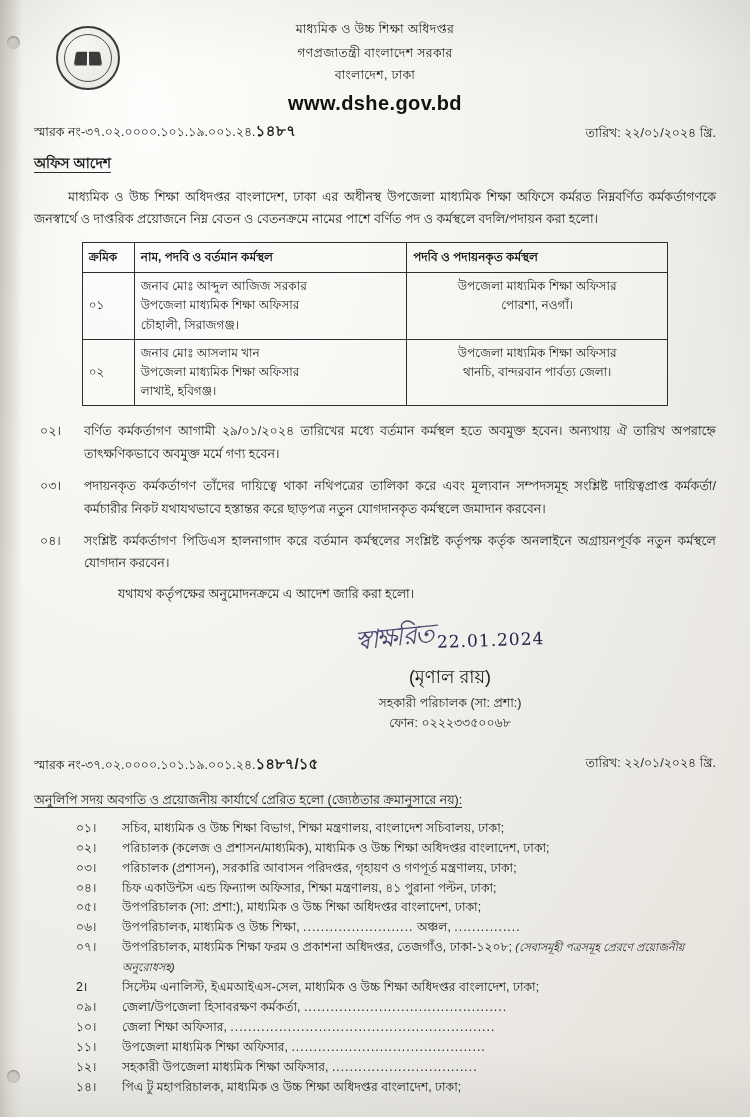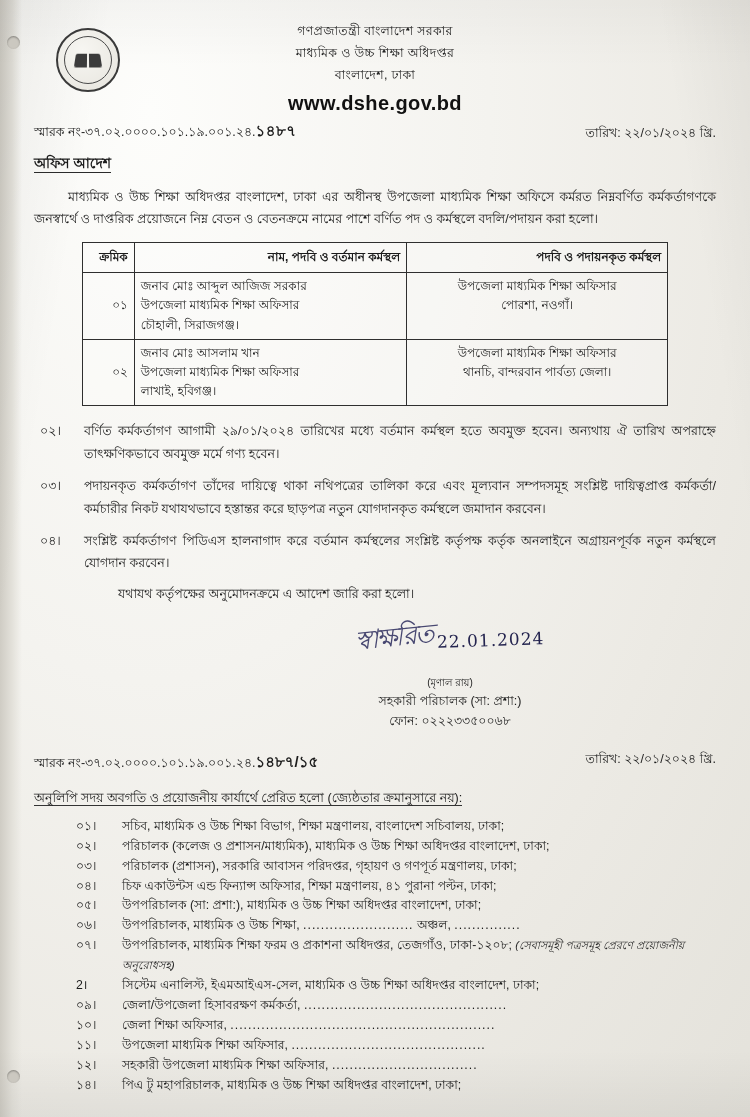--- a/index.html
+++ b/index.html
@@ -99,21 +99,21 @@
   }
   .indent { text-indent: 34px; }
 
   table.main {
     width: 86%; margin: 12px auto 0 auto; border-collapse: collapse;
     font-size: 12px; position: relative; z-index: 5;
     background: rgba(255,255,255,0.25);
   }
   table.main th, table.main td {
     border: 1px solid #2f2f2f; padding: 4px 6px; vertical-align: top;
-    text-align: right; line-height: 1.6;
+    text-align: left; line-height: 1.6;
   }
   table.main th { font-weight: bold; font-size: 12px; padding: 5px 6px; }
   table.main td.sl { width: 52px; vertical-align: middle; }
   table.main td.nm { text-align: left; }
   table.main td.ps { text-align: center; }
 
   ol.numlist { list-style: none; margin: 14px 0 0 0; padding: 0; position: relative; z-index: 5; }
   ol.numlist li {
     display: flex; gap: 10px; font-size: 12.6px; line-height: 1.78;
     margin-bottom: 10px; text-align: justify;
@@ -131,26 +131,26 @@
     font-family: "DejaVu Serif", serif;
     font-size: 26px; font-style: italic; color: #2b2b5c;
     transform: rotate(-6deg); display: inline-block; letter-spacing: -2px;
     opacity: .85;
   }
   .sig-date {
     font-size: 17px; color: #24244f; letter-spacing: 1px; margin-top: -6px;
     transform: rotate(-2deg); display: inline-block;
     font-family: "DejaVu Serif", serif;
   }
-  .sig-name { font-size: 10px; margin-top: 14px; }
+  .sig-name { font-size: 18px; margin-top: 2px; }
   .sig-title { font-size: 12.5px; }
   .sig-phone { font-size: 12.5px; }
 
   .memo-row2 {
-    display: flex; justify-content: space-between; align-items: flex-start;
+    display: flex; justify-content: space-between; align-items: center;
     margin-top: 18px; font-size: 12.5px; position: relative; z-index: 5;
   }
   .memo-row2 .hand { font-weight: bold; font-size: 15px; }
 
   .copy-head {
     font-size: 12.6px; margin-top: 14px; position: relative; z-index: 5;
   }
   .copy-head span { border-bottom: 1px solid #333; }
 
   ol.copylist { list-style: none; margin: 8px 0 0 0; padding: 0; position: relative; z-index: 5; }
@@ -172,22 +172,22 @@
   <div class="edge-left"></div>
   <div class="punch p1"></div>
   <div class="punch p2"></div>
 
   <div class="header">
     <div class="logo">
       <div class="inner">
         <div class="book"></div>
       </div>
     </div>
+    <div class="gov-line">মাধ্যমিক ও উচ্চ শিক্ষা অধিদপ্তর</div>
     <div class="gov-line l1">গণপ্রজাতন্ত্রী বাংলাদেশ সরকার</div>
-    <div class="gov-line">মাধ্যমিক ও উচ্চ শিক্ষা অধিদপ্তর</div>
     <div class="gov-line">বাংলাদেশ, ঢাকা</div>
     <div class="site">www.dshe.gov.bd</div>
   </div>
 
   <div class="memo-row">
     <div class="memo-no">
       <span>স্মারক নং-৩৭.০২.০০০০.১০১.১৯.০০১.২৪.</span><span class="hand">১৪৮৭</span>
     </div>
     <div class="memo-date">
       <span>তারিখ:</span>

